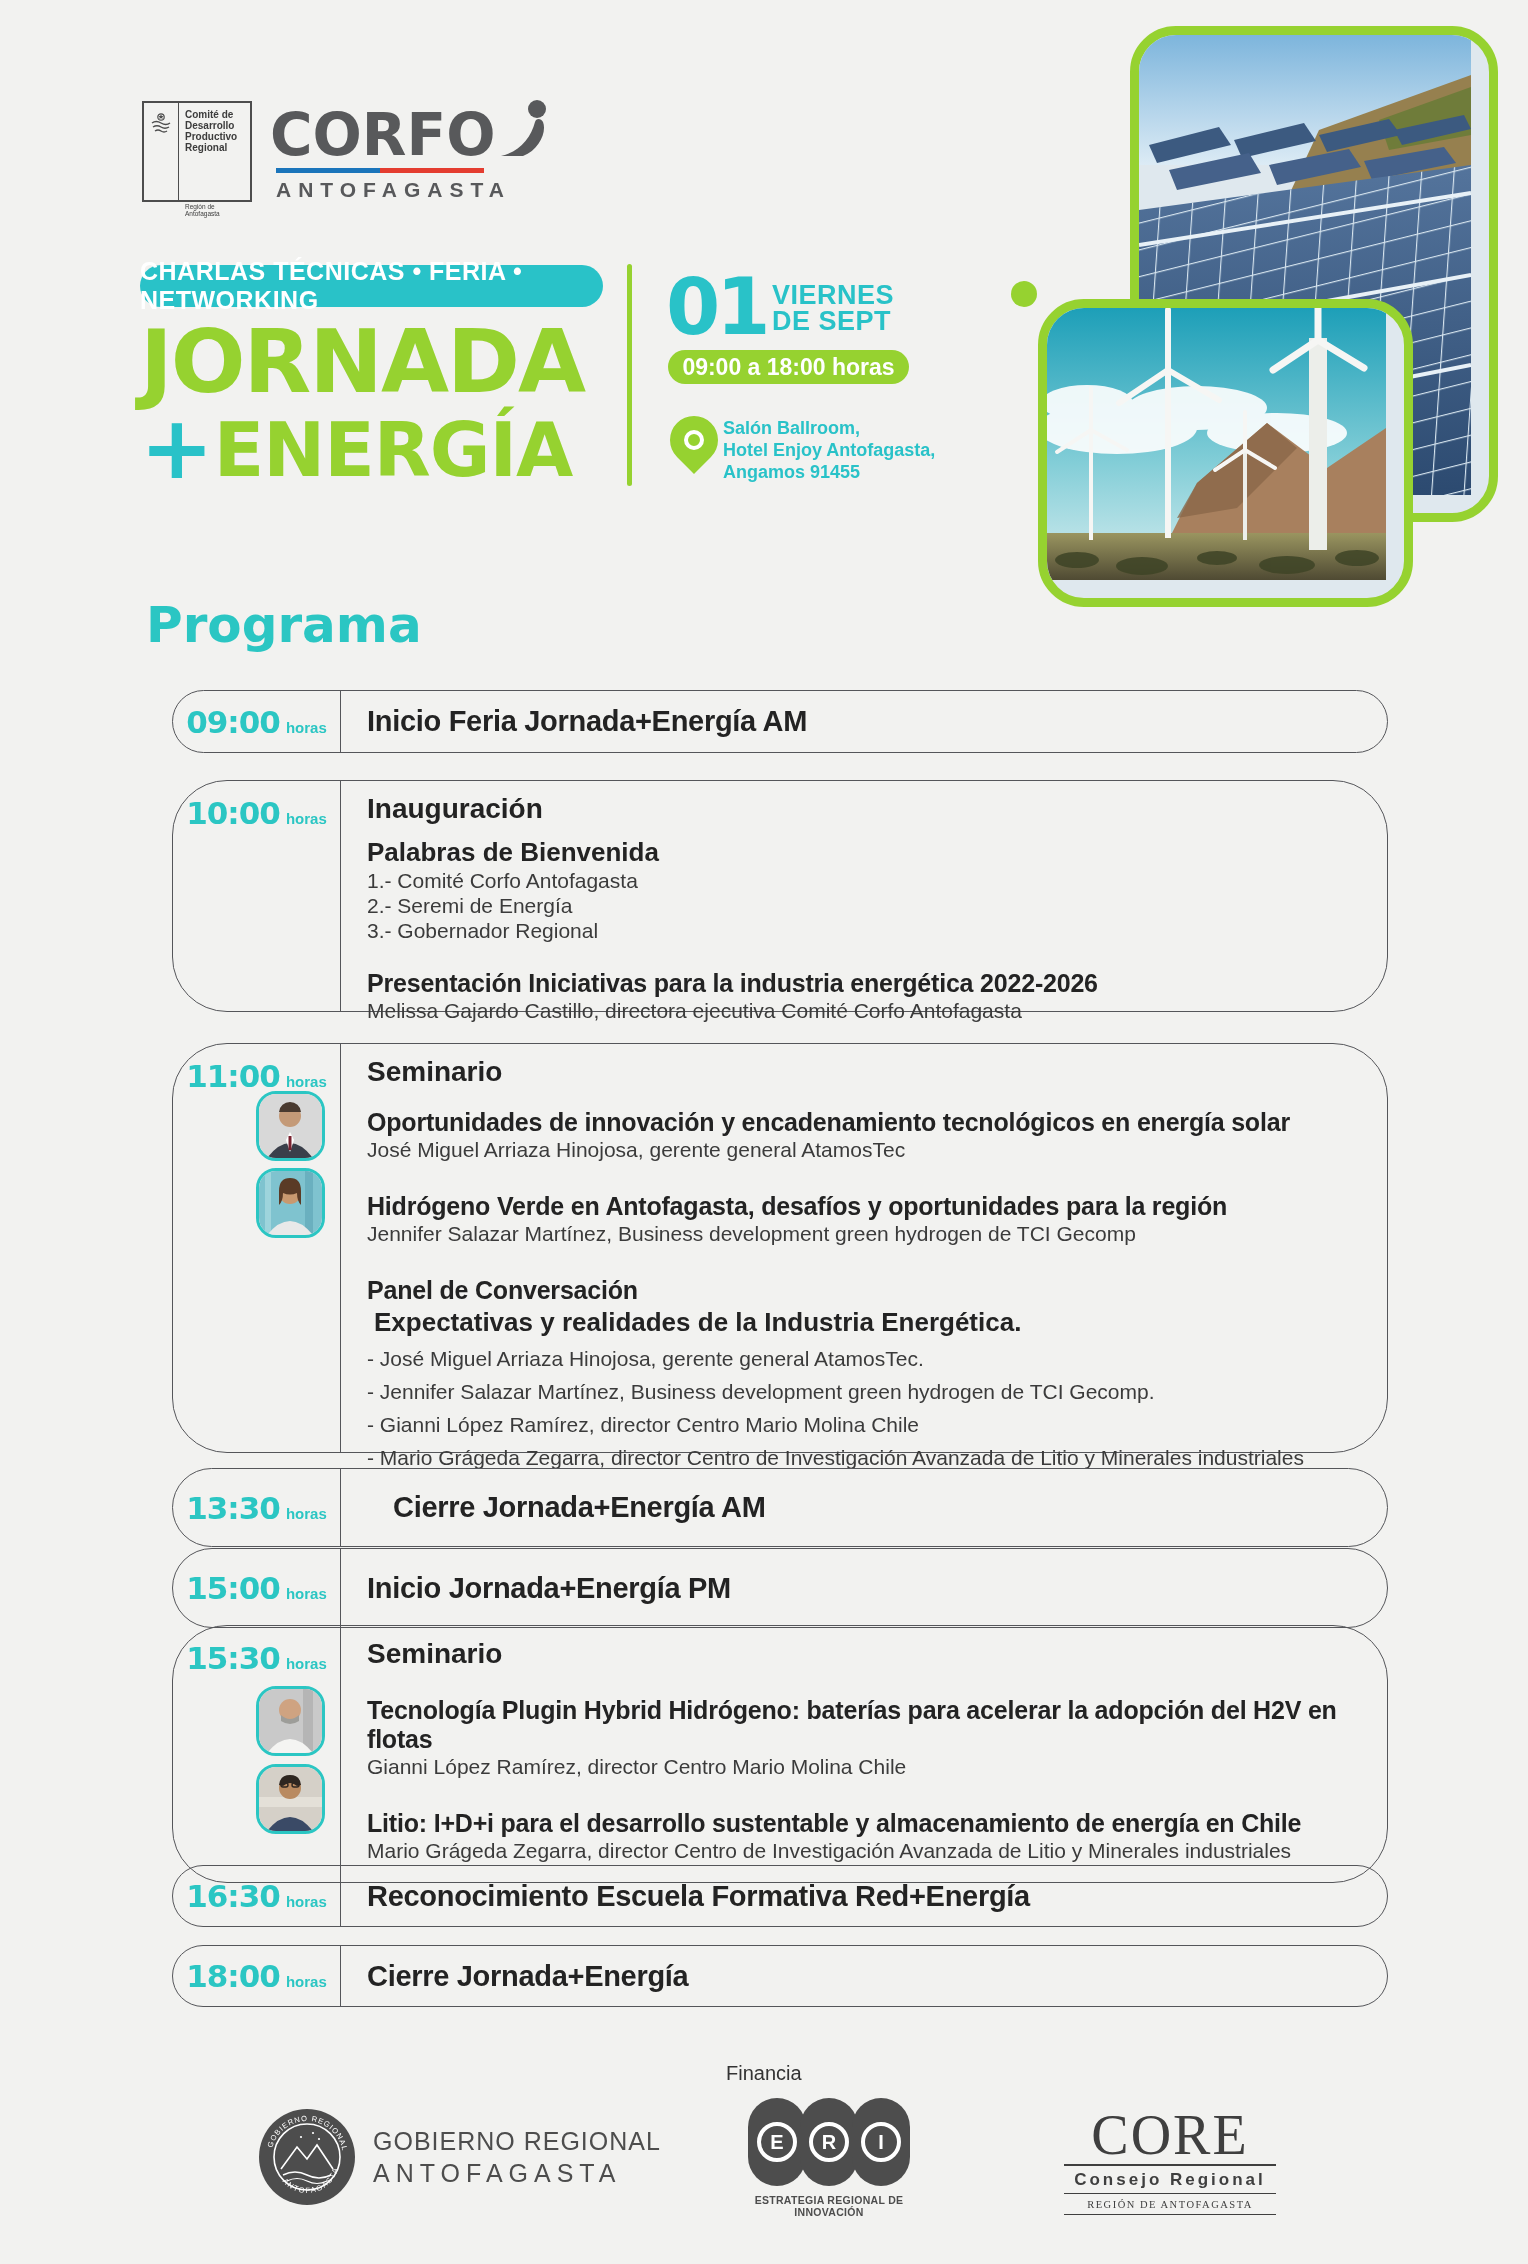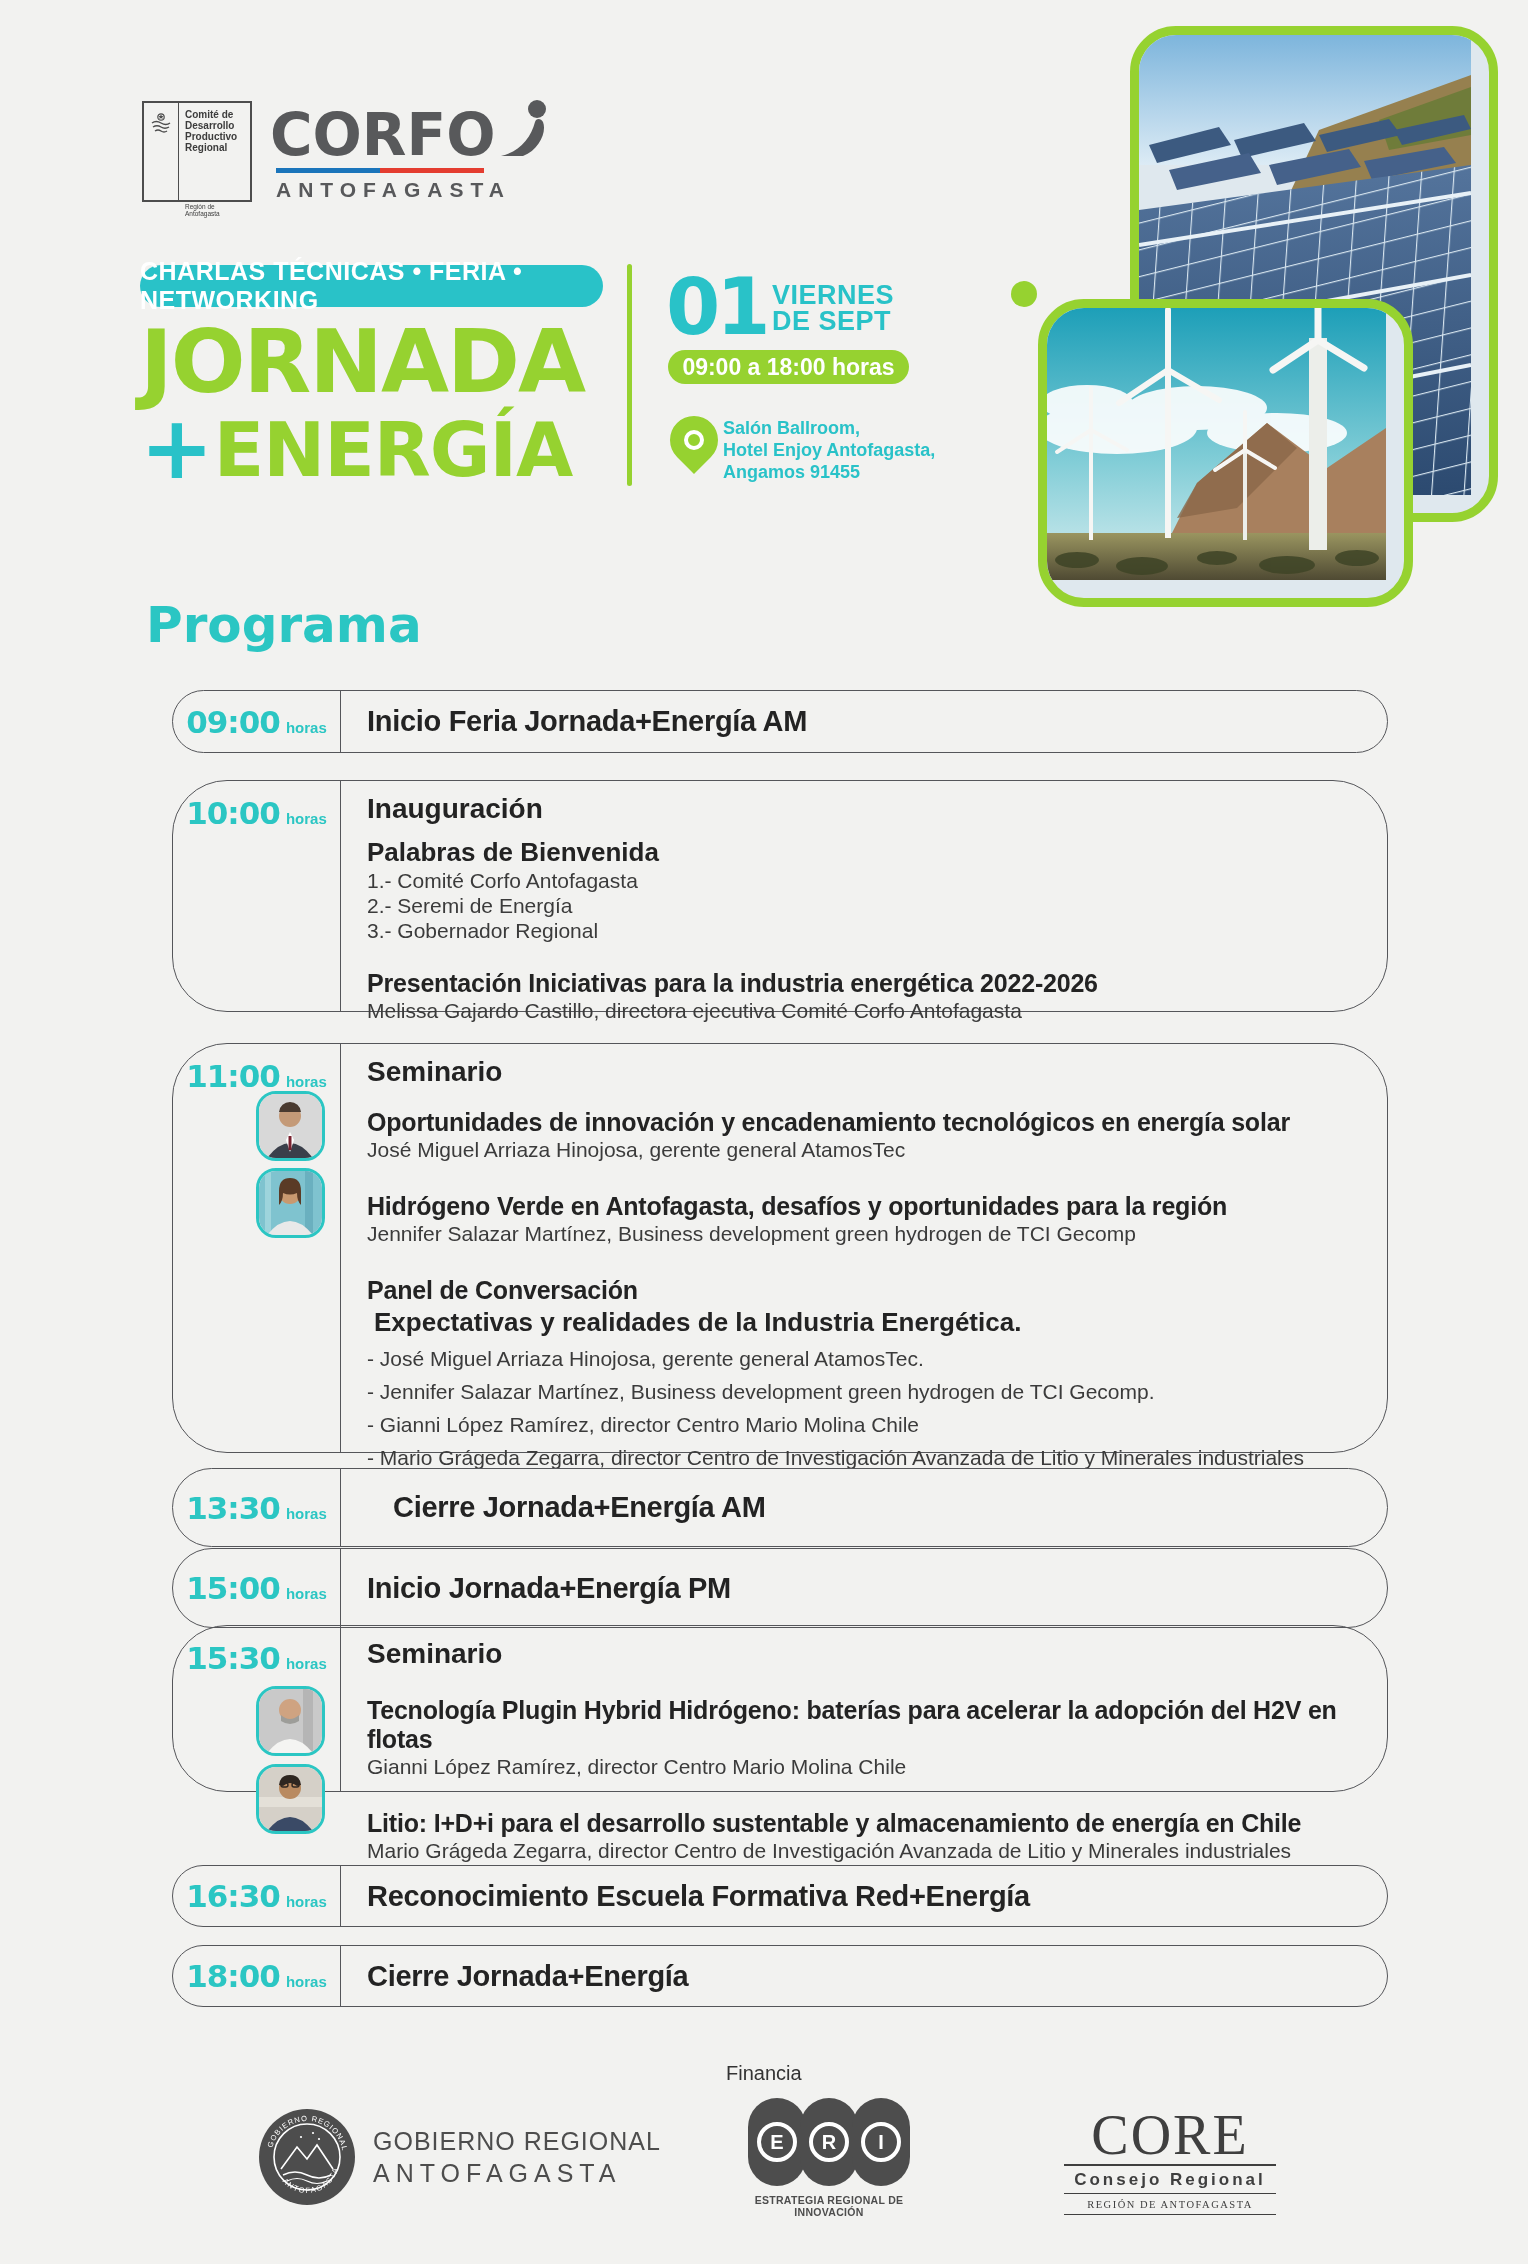--- a/index.html
+++ b/index.html
@@ -333,21 +333,21 @@
         <span class="time-wrap">
       <span class="t-num">15:00</span>
       <span class="t-horas">horas</span>
         </span>
       </div>
     <div class="content">
         <div class="row-title">Inicio Jornada+Energía PM</div>
       </div>
   </div>
 
-  <div class="row" style="top:1625px;height:167px;">
+  <div class="row" style="top:1625px;height:258px;">
     <div class="time-col tall">
         <span class="time-wrap">
       <span class="t-num">15:30</span>
       <span class="t-horas">horas</span>
         </span>
       </div>
     <div class="avatar" style="top:60px;">
       <svg width="63" height="64" viewBox="0 0 63 64">
           <rect width="63" height="64" fill="#c9c9c9"></rect>
         <rect x="44" y="0" width="10" height="64" fill="#b5b5b5"></rect>

